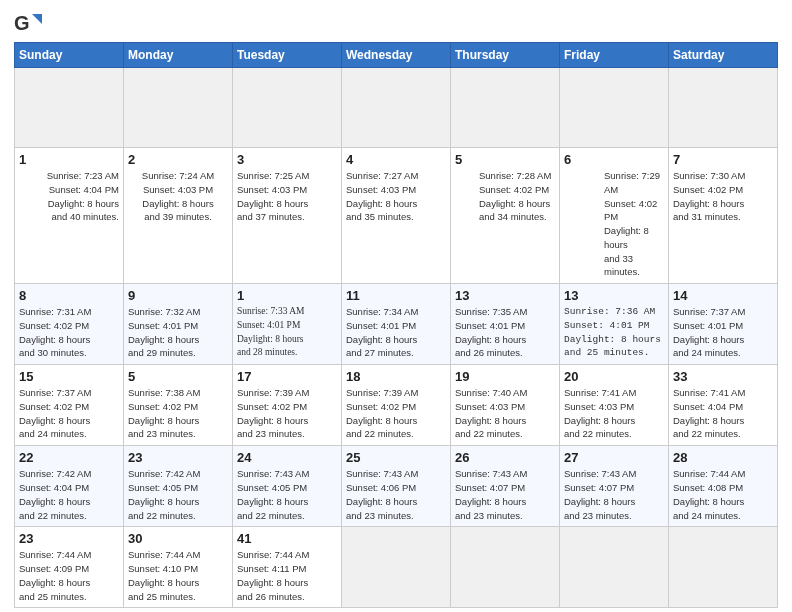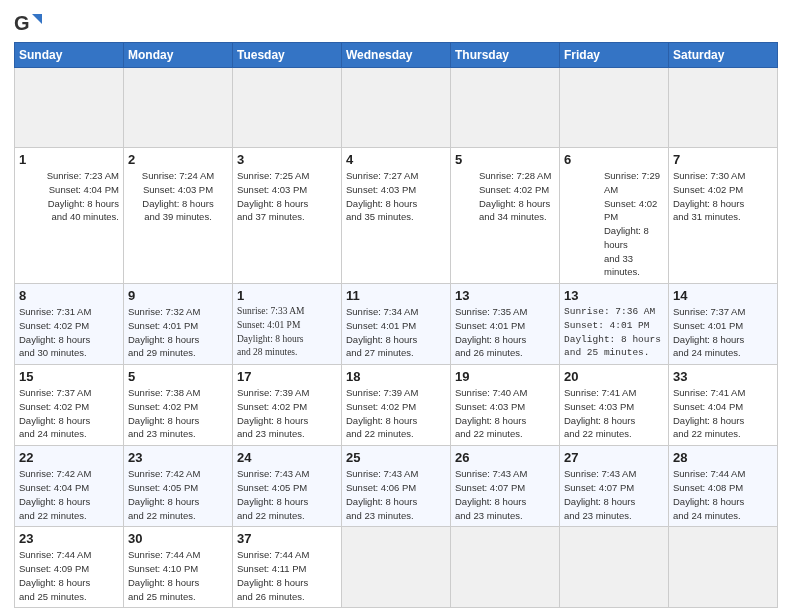--- a/index.html
+++ b/index.html
@@ -347,21 +347,21 @@
 and 25 minutes.</div>
           </td>
           <td>
             <span class="day-num">30</span>
             <div class="day-info" style="white-space: pre-line;">Sunrise: 7:44 AM
 Sunset: 4:10 PM
 Daylight: 8 hours
 and 25 minutes.</div>
           </td>
           <td>
-            <span class="day-num">37</span>
+            <span class="day-num">41</span>
             <div class="day-info" style="white-space: pre-line;">Sunrise: 7:44 AM
 Sunset: 4:11 PM
 Daylight: 8 hours
 and 26 minutes.</div>
           </td>
           <td class="empty-cell"></td>
           <td class="empty-cell"></td>
           <td class="empty-cell"></td>
           <td class="empty-cell"></td>
         </tr>

